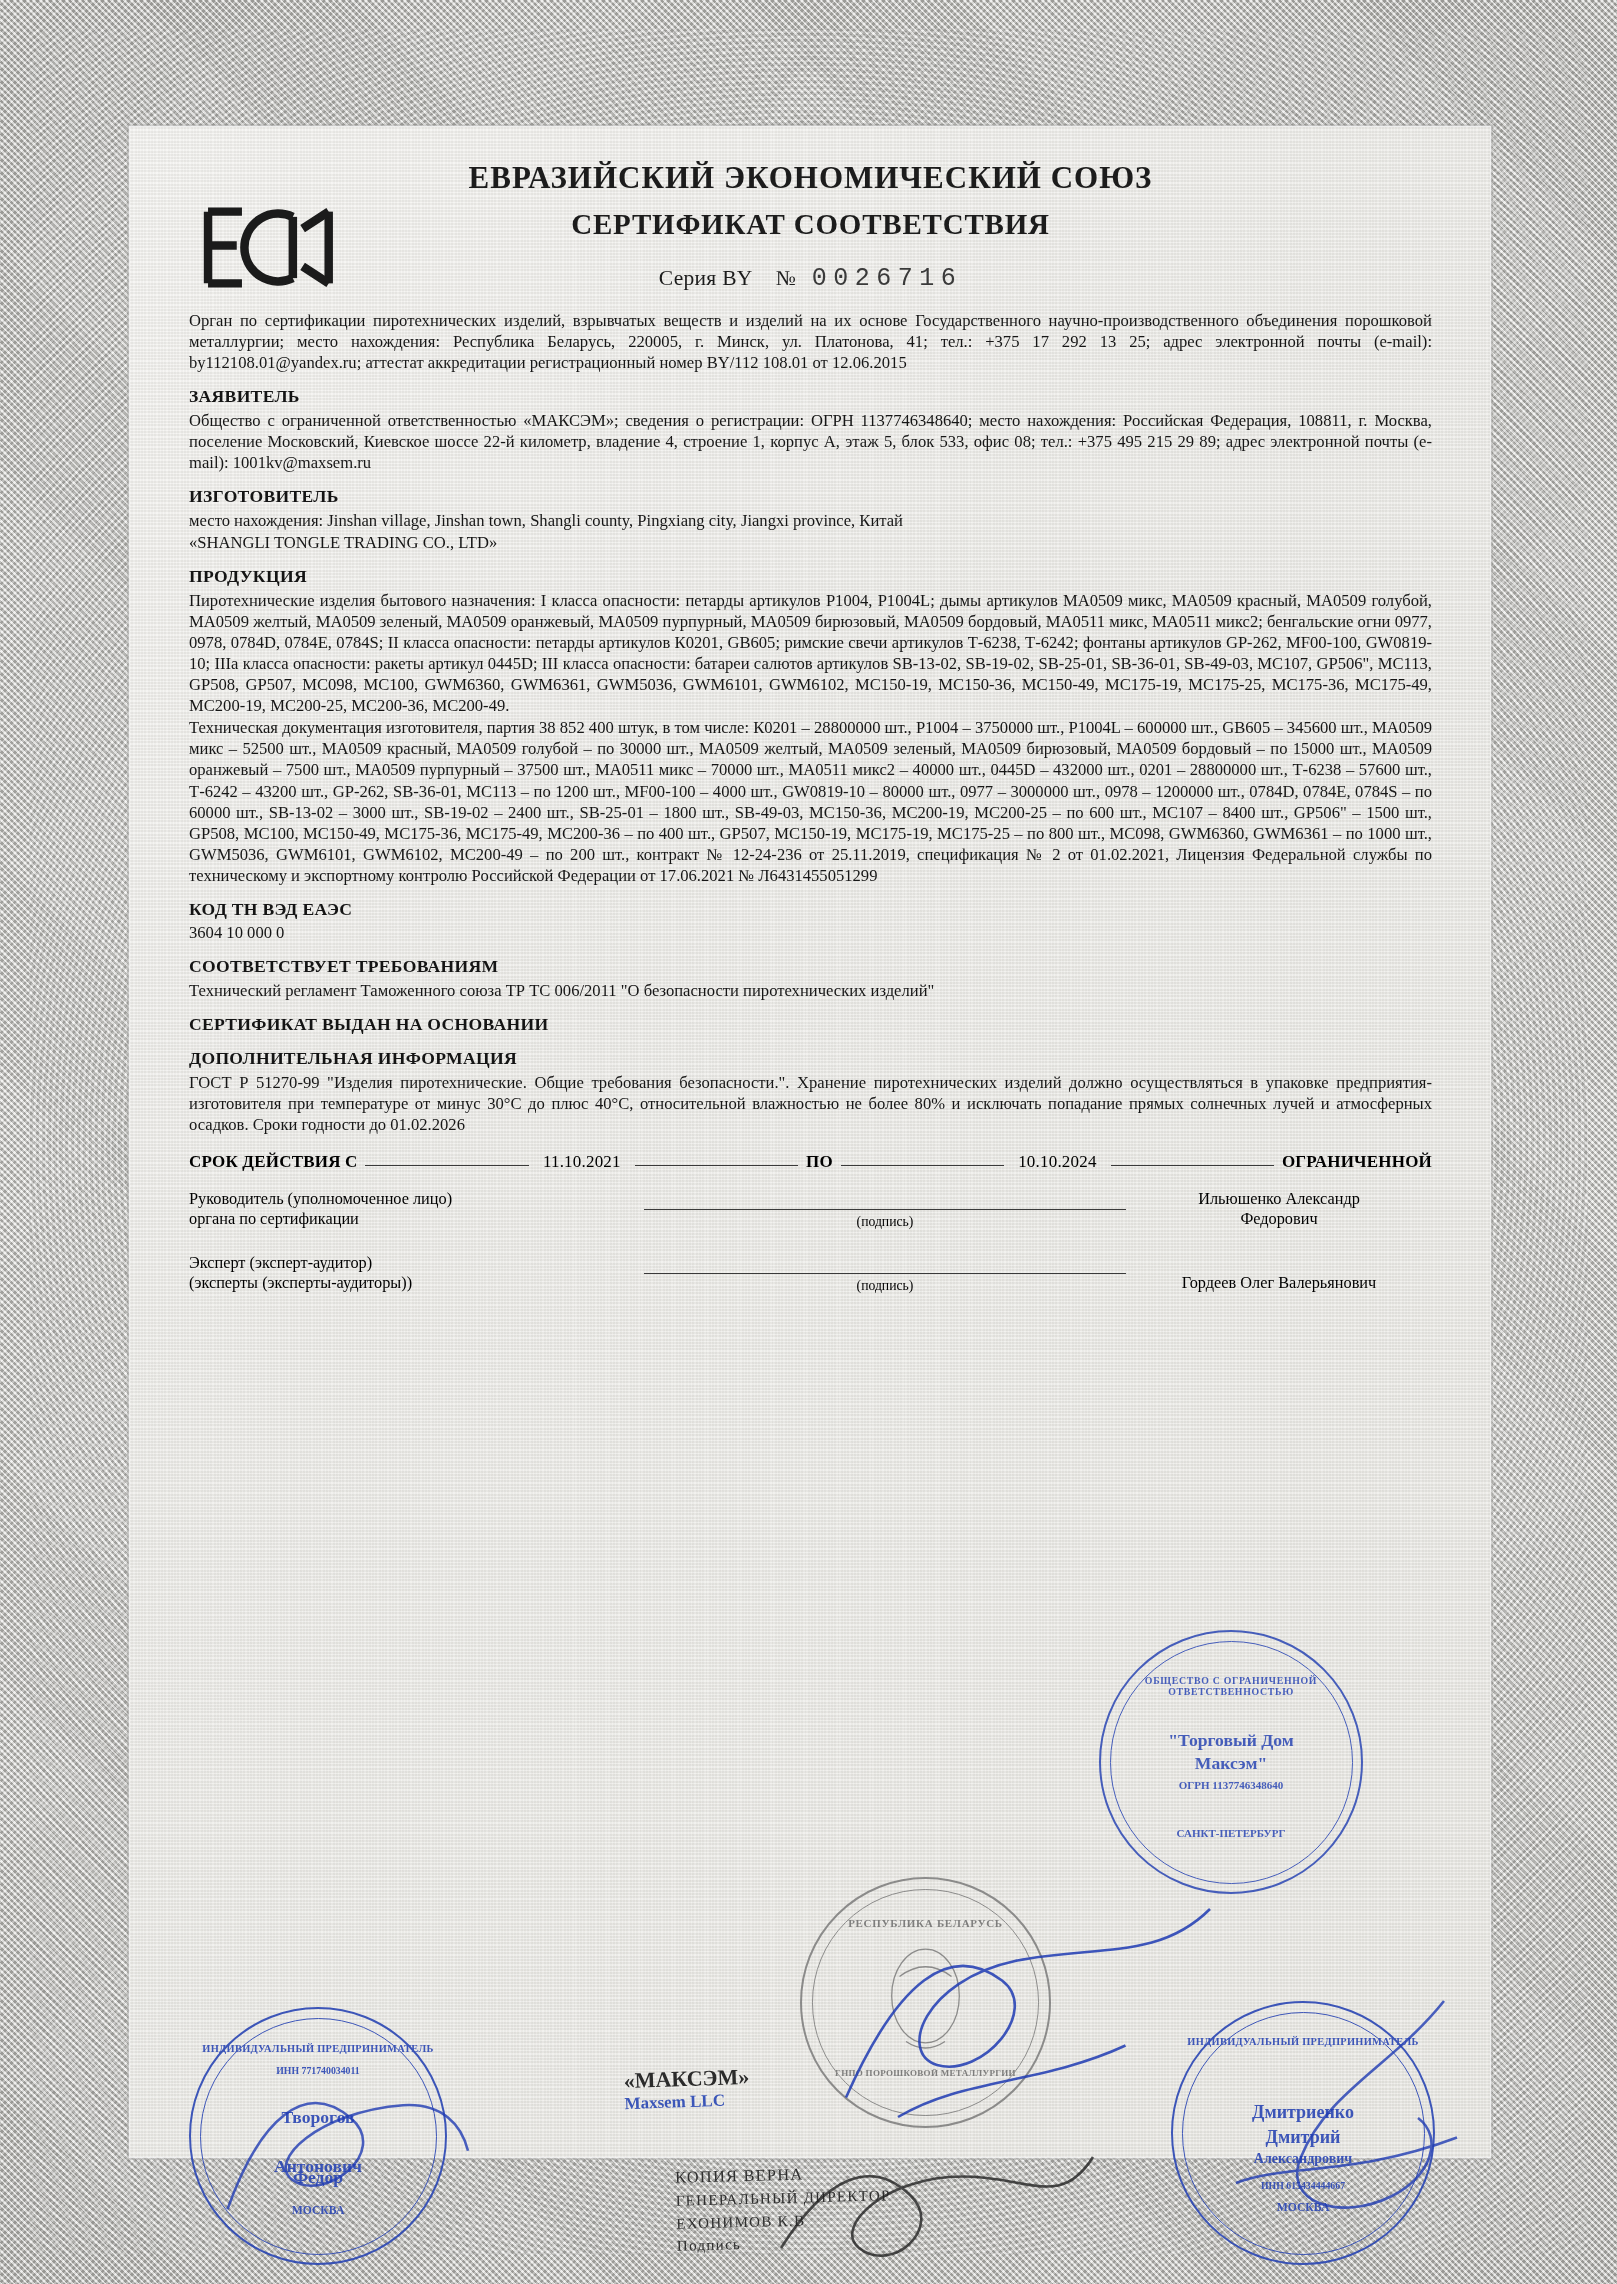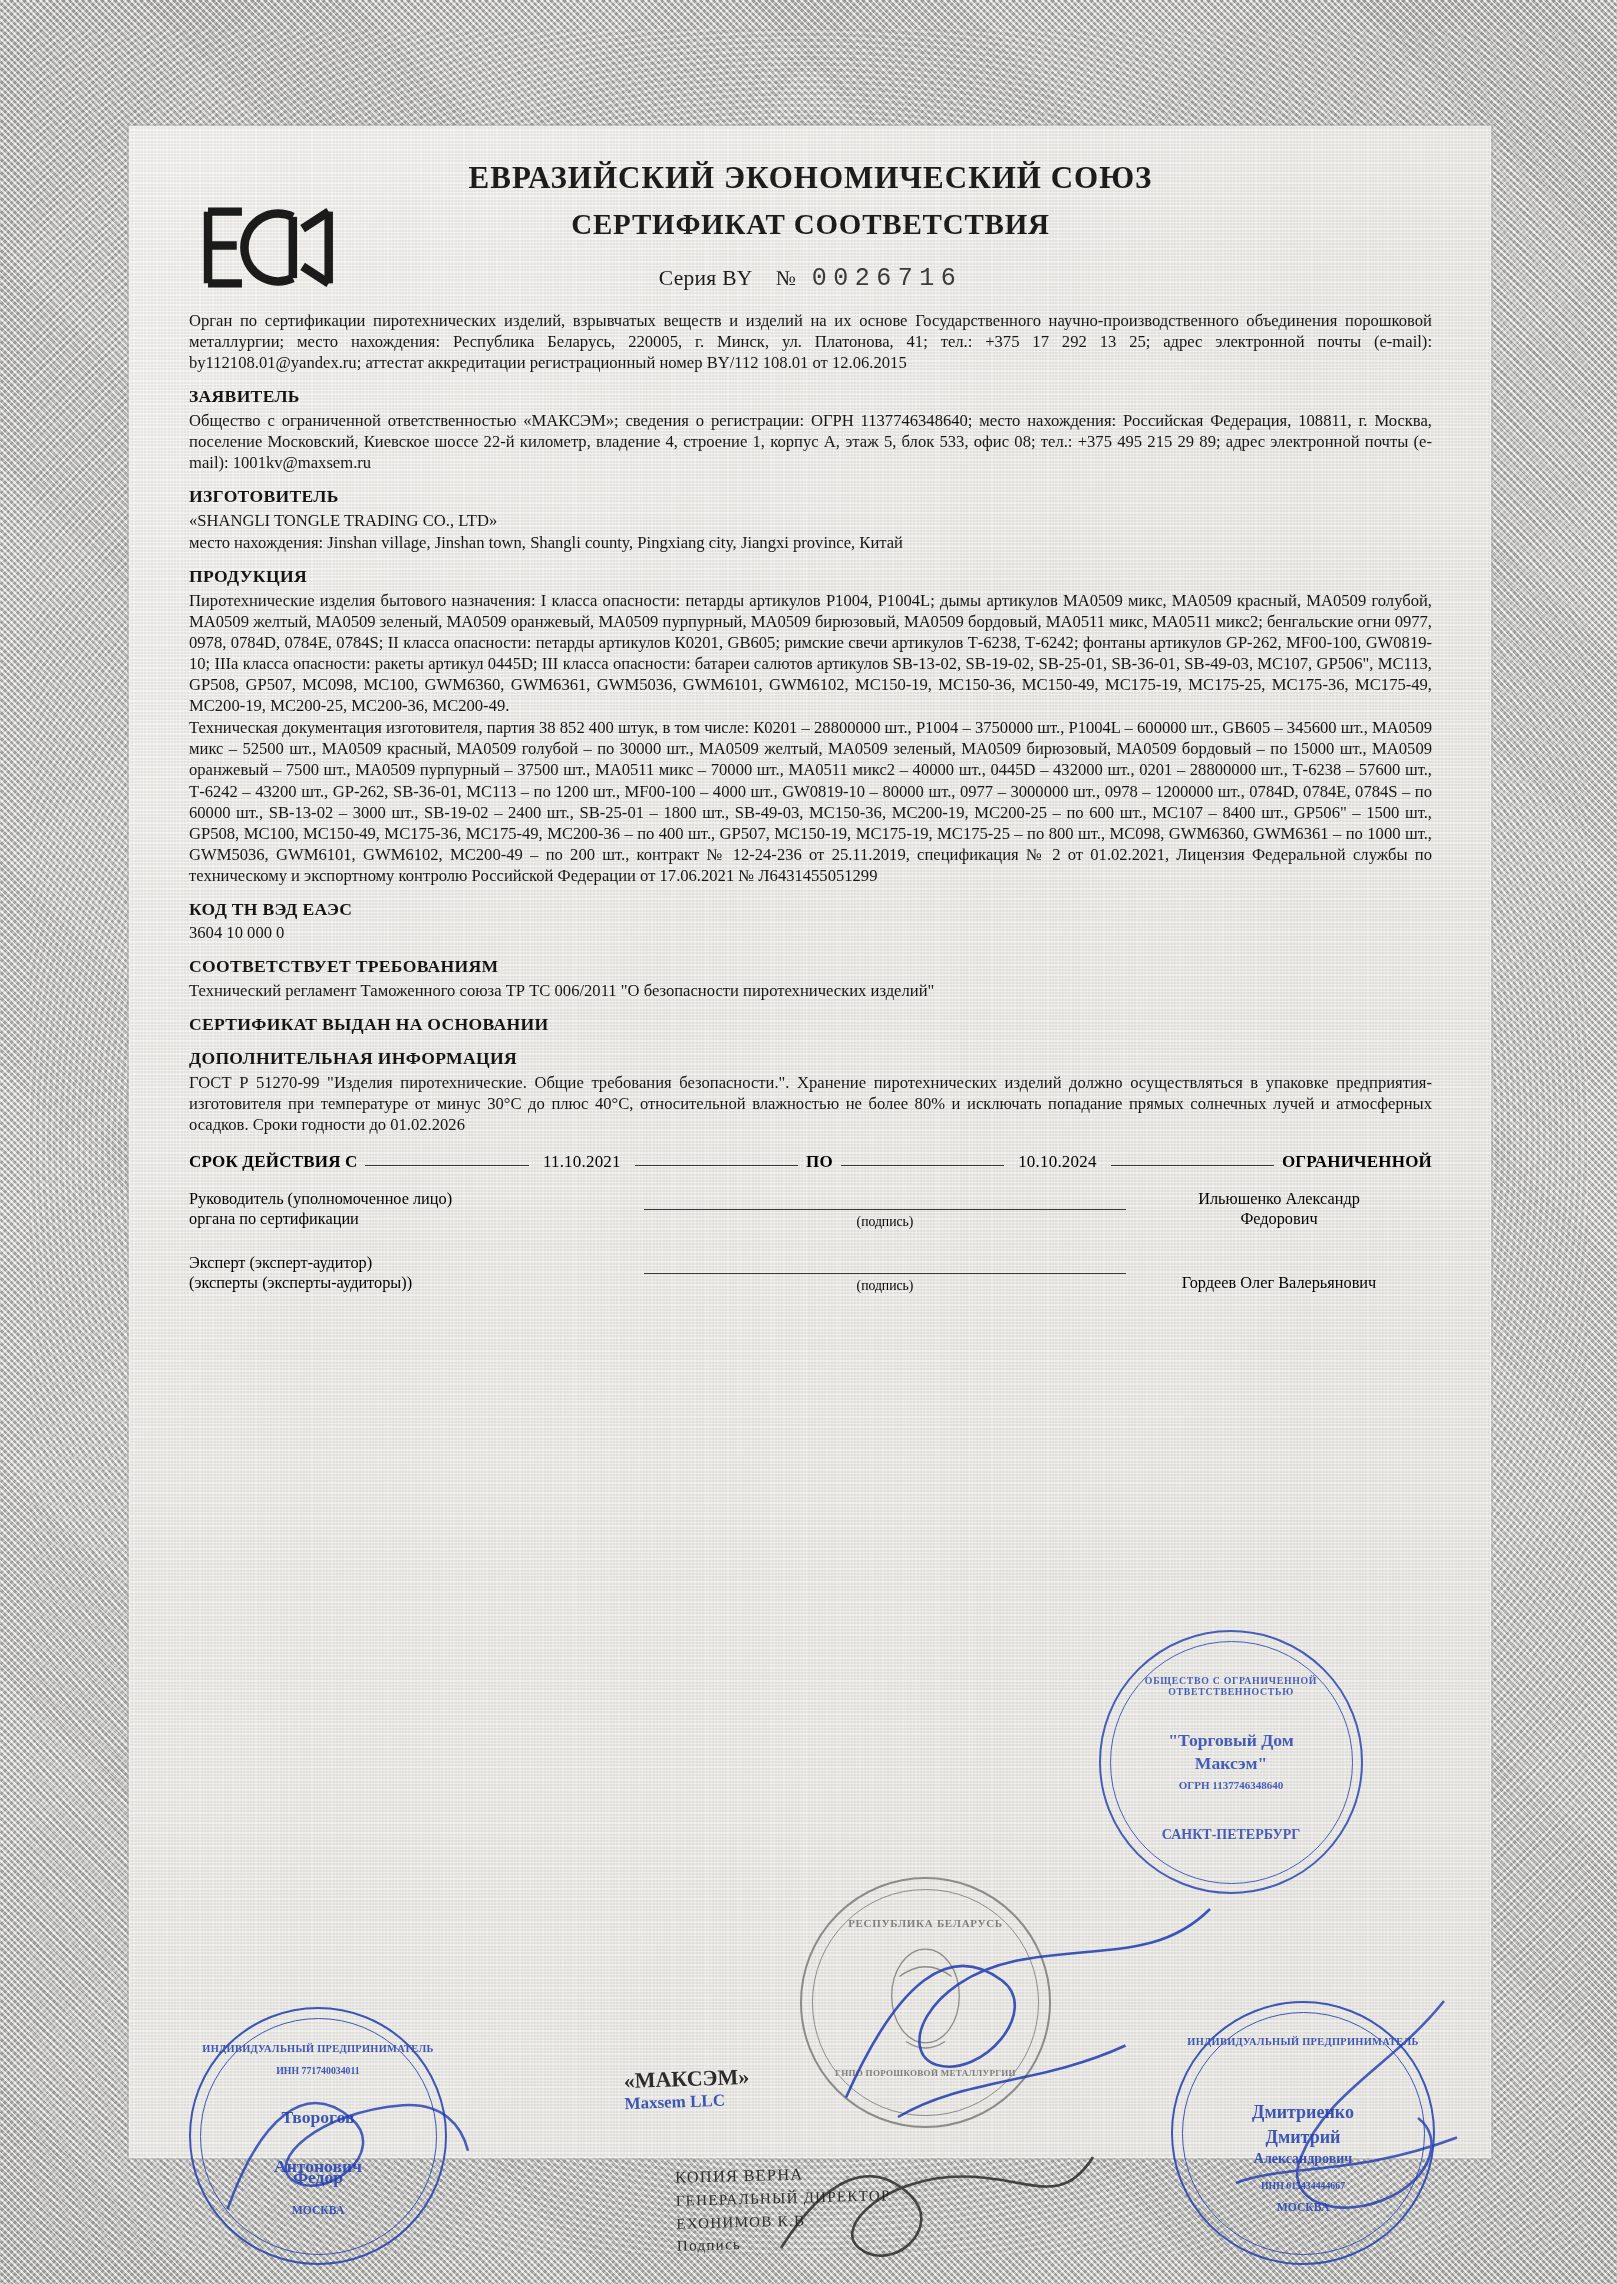--- a/index.html
+++ b/index.html
@@ -261,22 +261,22 @@
       <div class="series-row">
         <span class="ser">Серия BY</span><span class="numsign">№</span><span class="serial">0026716</span>
       </div>
 
       <p class="body">Орган по сертификации пиротехнических изделий, взрывчатых веществ и изделий на их основе Государственного научно-производственного объединения порошковой металлургии; место нахождения: Республика Беларусь, 220005, г. Минск, ул. Платонова, 41; тел.: +375 17 292 13 25; адрес электронной почты (e-mail): by112108.01@yandex.ru; аттестат аккредитации регистрационный номер BY/112 108.01 от 12.06.2015</p>
 
       <h2 class="sec">ЗАЯВИТЕЛЬ</h2>
       <p class="body">Общество с ограниченной ответственностью «МАКСЭМ»; сведения о регистрации: ОГРН 1137746348640; место нахождения: Российская Федерация, 108811, г. Москва, поселение Московский, Киевское шоссе 22-й километр, владение 4, строение 1, корпус А, этаж 5, блок 533, офис 08; тел.: +375 495 215 29 89; адрес электронной почты (e-mail): 1001kv@maxsem.ru</p>
 
       <h2 class="sec">ИЗГОТОВИТЕЛЬ</h2>
+      <p class="body nj">место нахождения: Jinshan village, Jinshan town, Shangli county, Pingxiang city, Jiangxi province, Китай</p>
       <p class="body nj">«SHANGLI TONGLE TRADING CO., LTD»</p>
-      <p class="body nj">место нахождения: Jinshan village, Jinshan town, Shangli county, Pingxiang city, Jiangxi province, Китай</p>
 
       <h2 class="sec">ПРОДУКЦИЯ</h2>
       <p class="body">Пиротехнические изделия бытового назначения: I класса опасности: петарды артикулов Р1004, Р1004L; дымы артикулов МА0509 микс, МА0509 красный, МА0509 голубой, МА0509 желтый, МА0509 зеленый, МА0509 оранжевый, МА0509 пурпурный, МА0509 бирюзовый, МА0509 бордовый, МА0511 микс, МА0511 микс2; бенгальские огни 0977, 0978, 0784D, 0784E, 0784S; II класса опасности: петарды артикулов К0201, GB605; римские свечи артикулов Т-6238, Т-6242; фонтаны артикулов GP-262, MF00-100, GW0819-10; IIIа класса опасности: ракеты артикул 0445D; III класса опасности: батареи салютов артикулов SB-13-02, SB-19-02, SB-25-01, SB-36-01, SB-49-03, MC107, GP506", MC113, GP508, GP507, MC098, MC100, GWM6360, GWM6361, GWM5036, GWM6101, GWM6102, MC150-19, MC150-36, MC150-49, MC175-19, MC175-25, MC175-36, MC175-49, MC200-19, MC200-25, MC200-36, MC200-49.</p>
       <p class="body">Техническая документация изготовителя, партия 38 852 400 штук, в том числе: К0201 – 28800000 шт., Р1004 – 3750000 шт., Р1004L – 600000 шт., GB605 – 345600 шт., МА0509 микс – 52500 шт., МА0509 красный, МА0509 голубой – по 30000 шт., МА0509 желтый, МА0509 зеленый, МА0509 бирюзовый, МА0509 бордовый – по 15000 шт., МА0509 оранжевый – 7500 шт., МА0509 пурпурный – 37500 шт., МА0511 микс – 70000 шт., МА0511 микс2 – 40000 шт., 0445D – 432000 шт., 0201 – 28800000 шт., Т-6238 – 57600 шт., Т-6242 – 43200 шт., GP-262, SB-36-01, MC113 – по 1200 шт., MF00-100 – 4000 шт., GW0819-10 – 80000 шт., 0977 – 3000000 шт., 0978 – 1200000 шт., 0784D, 0784E, 0784S – по 60000 шт., SB-13-02 – 3000 шт., SB-19-02 – 2400 шт., SB-25-01 – 1800 шт., SB-49-03, MC150-36, MC200-19, MC200-25 – по 600 шт., MC107 – 8400 шт., GP506" – 1500 шт., GP508, MC100, MC150-49, MC175-36, MC175-49, MC200-36 – по 400 шт., GP507, MC150-19, MC175-19, MC175-25 – по 800 шт., MC098, GWM6360, GWM6361 – по 1000 шт., GWM5036, GWM6101, GWM6102, MC200-49 – по 200 шт., контракт № 12-24-236 от 25.11.2019, спецификация № 2 от 01.02.2021, Лицензия Федеральной службы по техническому и экспортному контролю Российской Федерации от 17.06.2021 № Л6431455051299</p>
 
       <h2 class="sec">КОД ТН ВЭД ЕАЭС</h2>
       <p class="body nj">3604 10 000 0</p>
 
       <h2 class="sec">СООТВЕТСТВУЕТ ТРЕБОВАНИЯМ</h2>
       <p class="body nj">Технический регламент Таможенного союза ТР ТС 006/2011 "О безопасности пиротехнических изделий"</p>
@@ -332,21 +332,21 @@
       </div>
     </div>
 
     <div class="stamp stamp-blue" style="left:969px; top:1503px; width:260px; height:260px; opacity:.85;">
       <div class="stamp-ring-text">
         <span style="transform:rotate(-72deg) translate(-50%,-120px) rotate(-90deg); left:50%; top:50%;"></span>
       </div>
       <div class="stamp-txt" style="top:98px; font-size:17.6px;">"Торговый Дом</div>
       <div class="stamp-txt" style="top:121px; font-size:17.6px;">Максэм"</div>
       <div class="stamp-txt" style="top:147px; font-size:11px;">ОГРН 1137746348640</div>
-      <div class="stamp-txt" style="top:195px; font-size:14px;">САНКТ-ПЕТЕРБУРГ</div>
+      <div class="stamp-txt" style="top:195px; font-size:11px;">САНКТ-ПЕТЕРБУРГ</div>
       <div class="stamp-txt" style="top:43px; font-size:9.8px; letter-spacing:0.7px;">ОБЩЕСТВО С ОГРАНИЧЕННОЙ ОТВЕТСТВЕННОСТЬЮ</div>
     </div>
 
     <div class="stamp stamp-grey" style="left:670px; top:1750px; width:247px; height:247px; opacity:.75;">
       <div class="stamp-txt" style="top:38px; font-size:11px; letter-spacing:0.7px;">РЕСПУБЛИКА БЕЛАРУСЬ</div>
       <div class="stamp-txt" style="top:189px; font-size:9px; letter-spacing:0.3px;">ГНПО ПОРОШКОВОЙ МЕТАЛЛУРГИИ</div>
       <svg width="247" height="247" viewBox="0 0 380 380" style="position:absolute;left:0;top:0;" aria-hidden="true">
         <g stroke="#6d6d6d" fill="none" stroke-width="2">
           <ellipse cx="190" cy="180" rx="52" ry="72"></ellipse>
           <path d="M160,250 q30,20 60,0"></path>

